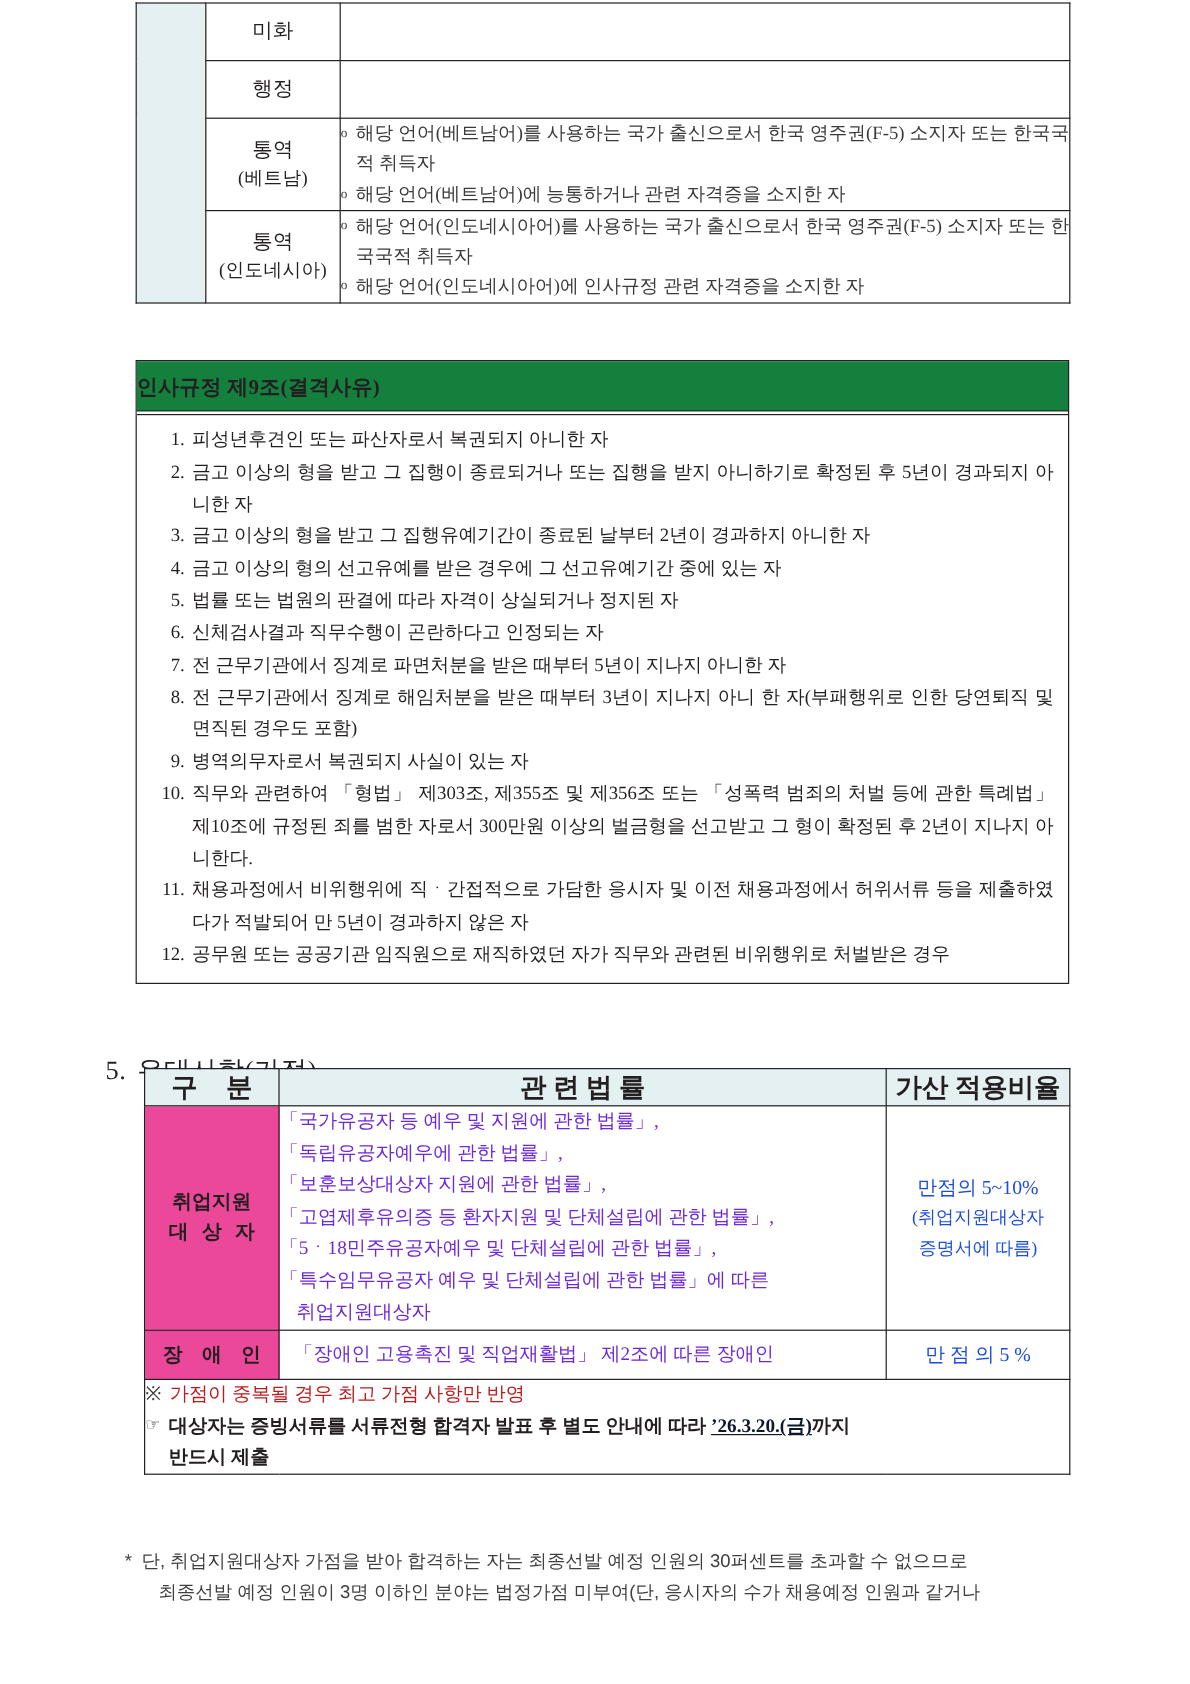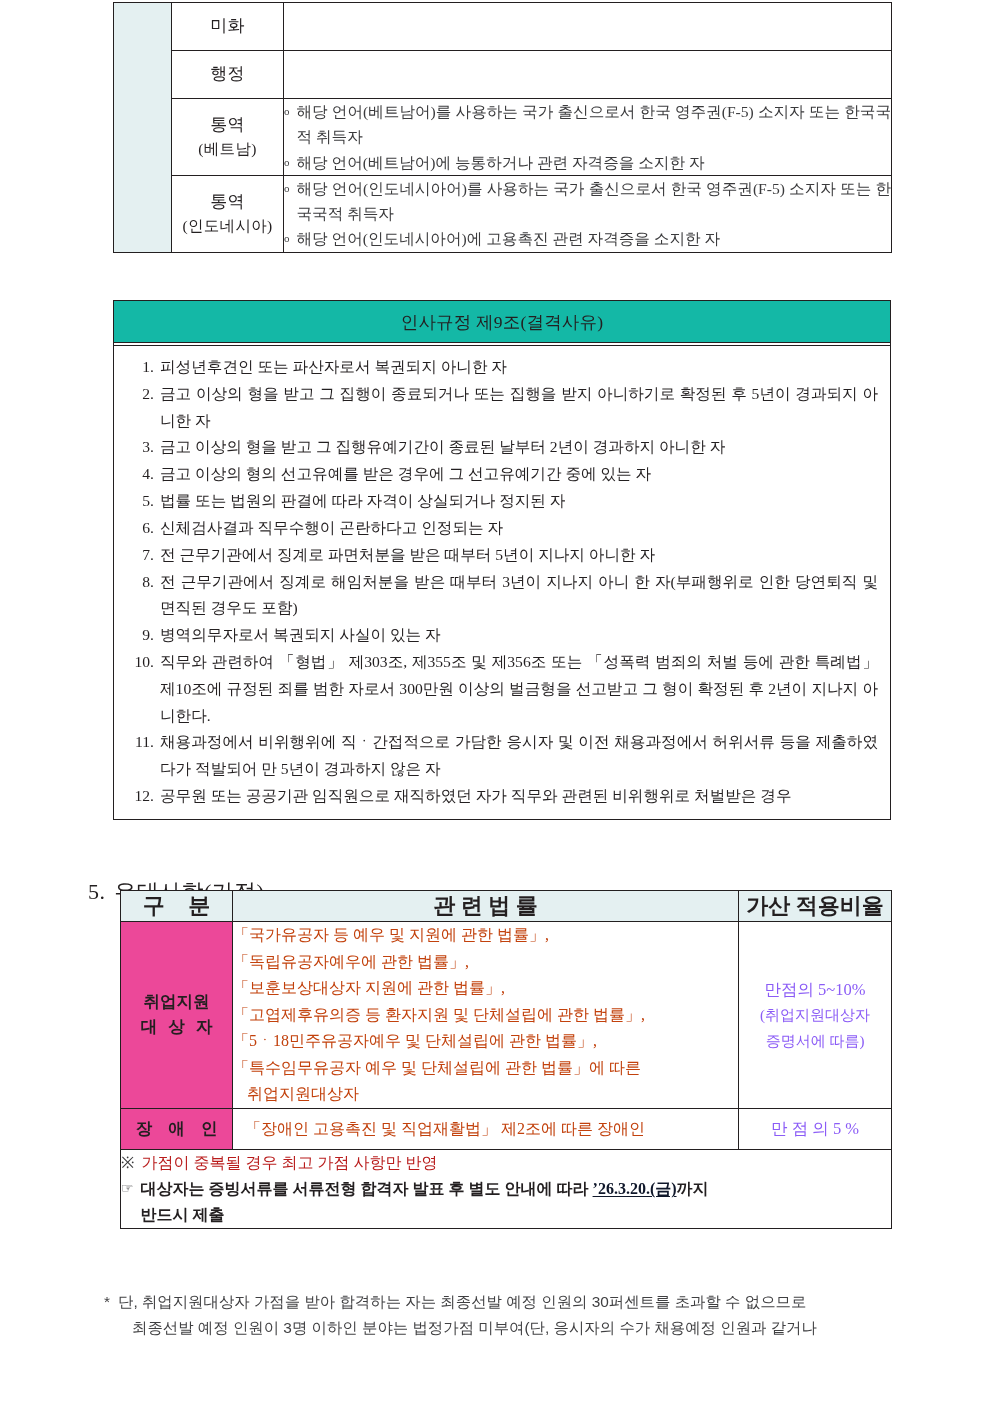--- a/index.html
+++ b/index.html
@@ -85,23 +85,22 @@
   .reg-box {
     position: absolute;
     left: 113px;
     top: 300px;
     width: 778px;
     box-sizing: border-box;
     border: 1.6px solid #231f20;
     background: #ffffff;
   }
   .reg-title {
-    background: #14b8a6;
-    text-align: center;
-    font-weight: normal;
+    background: #15803d;
+    font-weight: bold;
     font-size: 17.5px;
     padding: 9px 0 8px;
     border-bottom: 1px solid #231f20;
     letter-spacing: 0.2px;
   }
   .reg-title-rule {
     height: 2px;
     border-bottom: 1px solid #231f20;
     background: #ffffff;
   }
@@ -168,30 +167,30 @@
     font-size: 16.5px;
     line-height: 1.5;
     padding: 4px 2px;
   }
   .pref-cat .l2 { display: block; letter-spacing: 3.5px; text-indent: 3.5px; }
   .pref-cat.spread { letter-spacing: 6px; text-indent: 6px; }
   .pref-law {
     padding: 9px 10px 10px 12px;
     font-size: 16px;
     line-height: 1.66;
-    color: #c2410c;
+    color: #6d28d9;
   }
   .pref-law .ln { display: block; white-space: nowrap; }
   .pref-law .ln.ind { padding-left: 14px; }
   .pref-law.single { padding: 7px 8px 7px 12px; }
   .pref-rate {
     text-align: center;
     font-size: 16px;
     line-height: 1.55;
-    color: #8b5cf6;
+    color: #1d4ed8;
     padding: 6px 2px;
   }
   .pref-rate .main { display: block; font-size: 16.5px; }
   .pref-rate .sub  { display: block; font-size: 15px; margin-top: 2px; }
 
   .pref-notes {
     padding: 7px 10px 9px 10px;
     font-size: 16px;
     line-height: 1.62;
   }
@@ -270,21 +269,21 @@
           <span>통역</span>
           <span class="sub">(인도네시아)</span>
         </td>
         <td class="qual-desc">
           <div class="bullet-row">
             <span class="bullet-mark">o</span>
             <span class="bullet-text">해당 언어(인도네시아어)를 사용하는 국가 출신으로서 한국 영주권(F-5) 소지자 또는 한국국적 취득자</span>
           </div>
           <div class="bullet-row">
             <span class="bullet-mark">o</span>
-            <span class="bullet-text">해당 언어(인도네시아어)에 고용촉진 관련 자격증을 소지한 자</span>
+            <span class="bullet-text">해당 언어(인도네시아어)에 인사규정 관련 자격증을 소지한 자</span>
           </div>
         </td>
       </tr>
     </tbody>
   </table>
 
   <div class="reg-box">
     <div class="reg-title">인사규정 제9조(결격사유)</div>
     <div class="reg-title-rule"></div>
     <div class="reg-list">

